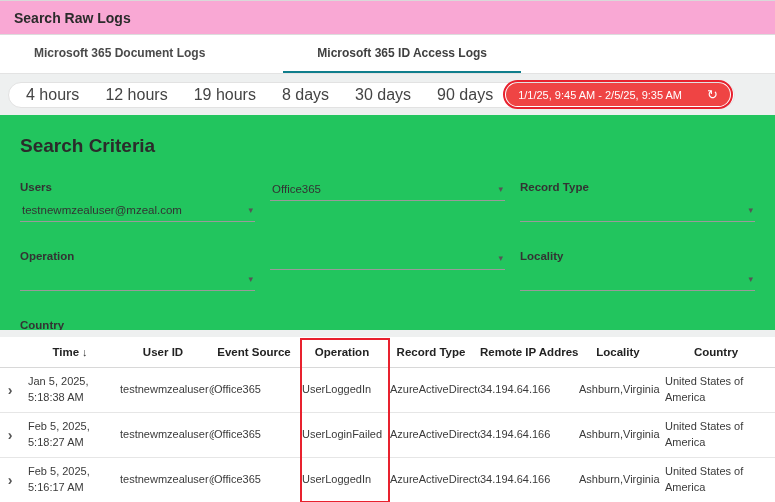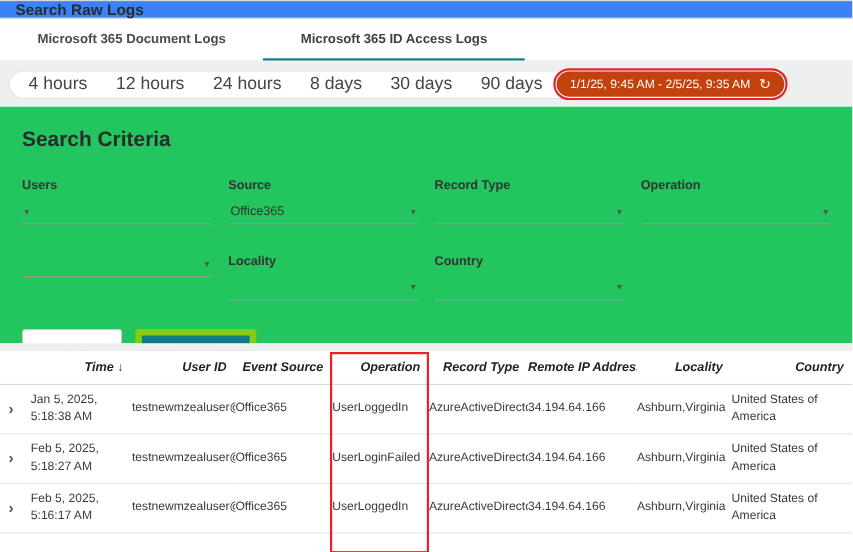--- a/index.html
+++ b/index.html
@@ -8,34 +8,35 @@
     font-family: "Liberation Sans", sans-serif;
     background: #ffffff;
     color: #333;
     overflow: hidden;
     border-top: 1px solid #d9d9d9;
   }
   .app { width: 775px; height: 502px; display: flex; flex-direction: column; }
 
   
   .page-header {
-    height: 16px;
+    height: 34px;
     display: flex; align-items: center;
     padding: 0 14px;
     border-bottom: 1px solid #dcdcdc;
-    background: #3b82f6;
+    background: #f9a8d4;
   }
   .page-header h1 { font-size: 14px; font-weight: bold; color: #2b2b2b; }
 
   
   .tabs {
     display: flex;
     border-bottom: 1px solid #e3e3e3;
     background: #fff;
     height: 39px;
+    gap: 44px;
   }
   .tab {
     padding: 0 34px;
     display: flex; align-items: center;
     font-size: 12px; font-weight: bold;
     color: #4a4a4a;
     cursor: pointer;
     border-bottom: 2px solid transparent;
   }
   .tab.active { color: #404040; border-bottom: 2px solid #0f7e8c; }
@@ -57,22 +58,22 @@
   }
   .pill-btn {
     border: none; background: transparent;
     font-family: inherit;
     font-size: 16px; color: #444;
     padding: 4px 13px;
     cursor: pointer;
     white-space: nowrap;
   }
   .range-btn {
-    display: inline-flex; align-items: center; gap: 8px;
-    background: #c2410c;
+    display: inline-flex; align-items: center; gap: 25px;
+    background: #ef4444;
     color: #ffffff;
     border: none;
     border-radius: 13px;
     font-family: inherit;
     font-size: 11px;
     padding: 5px 12px;
     cursor: pointer;
     white-space: nowrap;
     outline: 2px solid #e8212e;
     outline-offset: 1px;
@@ -81,21 +82,21 @@
 
   
   .criteria-card {
     background: #22c55e;
     padding: 14px 20px 0 20px;
     height: 215px;
   }
   .criteria-card h2 { font-size: 19px; font-weight: bold; color: #2b2b2b; margin: 6px 0 24px 0; }
   .fields-grid {
     display: grid;
-    grid-template-columns: repeat(4, 1fr);
+    grid-template-columns: repeat(3, 1fr);
     column-gap: 15px;
     row-gap: 28px;
   }
   .field label { display: block; font-size: 11.5px; font-weight: bold; color: #333; margin-bottom: 9px; }
   .select-line {
     display: flex; align-items: center; justify-content: space-between;
     border-bottom: 1px solid #9a9a9a;
     padding: 2px 2px 5px 2px;
     font-size: 11.5px; color: #333;
     min-height: 20px;
@@ -112,24 +113,24 @@
   }
   .btn-clear { background: #fff; border: 1px solid #c9c9c9; color: #333; }
   .btn-search { background: #137b88; border: 6px solid #84cc16; color: #fff; }
 
   
   .table-gap { height: 7px; background: #eef0f0; }
   .table-wrap { position: relative; flex: 1; background: #fff; overflow: hidden; }
   table { width: 775px; border-collapse: collapse; table-layout: fixed; }
   thead th {
     font-size: 11.5px; font-weight: bold; color: #222;
-    text-align: right;
+    text-align: center;
     padding: 9px 8px 9px 0;
     border-bottom: 1px solid #d8d8d8;
-    white-space: nowrap; overflow: hidden; font-style: italic;
+    white-space: nowrap; overflow: hidden;
   }
   tbody td {
     font-size: 11px; color: #3a3a3a;
     padding: 6px 8px 6px 0;
     border-bottom: 1px solid #e6e6e6;
     vertical-align: middle;
     line-height: 1.45;
     overflow: hidden;
   }
   tbody td.nowrap { white-space: nowrap; }
@@ -160,44 +161,44 @@
 
   <div class="tabs">
     <div class="tab">Microsoft 365 Document Logs</div>
     <div class="tab active">Microsoft 365 ID Access Logs</div>
   </div>
 
   <div class="filter-bar">
     <div class="pill-group">
       <button class="pill-btn">4 hours</button>
       <button class="pill-btn">12 hours</button>
-      <button class="pill-btn">24 hours</button>
+      <button class="pill-btn">19 hours</button>
       <button class="pill-btn">8 days</button>
       <button class="pill-btn">30 days</button>
       <button class="pill-btn">90 days</button>
       <button class="range-btn">
         <span>1/1/25, 9:45 AM - 2/5/25, 9:35 AM</span>
         <span class="refresh-icon">↻</span>
       </button>
     </div>
   </div>
 
   <div class="criteria-card">
     <h2>Search Criteria</h2>
     <div class="fields-grid">
 
       <div class="field">
         <label>Users</label>
         <div class="select-line">
-          <span class="caret">▾</span>
-        </div>
-      </div>
-
-      <div class="field">
-        <label>Source</label>
+          <span>testnewmzealuser@mzeal.com</span>
+          <span class="caret">▾</span>
+        </div>
+      </div>
+
+      <div class="field">
         <div class="select-line">
           <span>Office365</span>
           <span class="caret">▾</span>
         </div>
       </div>
 
       <div class="field">
         <label>Record Type</label>
         <div class="select-line">
           <span></span>

